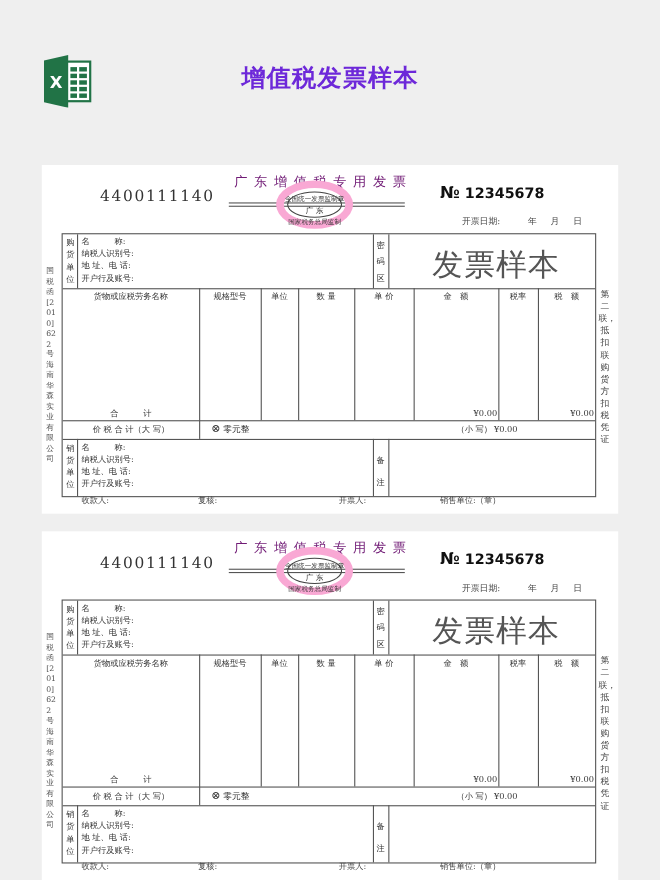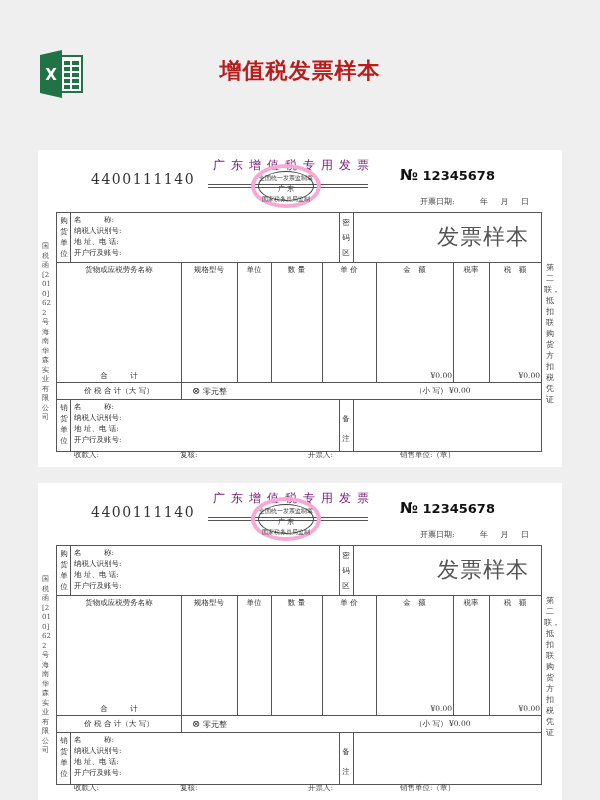--- a/index.html
+++ b/index.html
@@ -2,45 +2,45 @@
 <html><head>
 <meta charset="utf-8">
 <style>
   * { box-sizing: border-box; margin: 0; padding: 0; }
   html, body { width: 600px; height: 800px; overflow: hidden; background: #efefef; }
   body { position: relative; font-family: "DejaVu Serif", "Liberation Serif", serif; color: #333; }
 
   .header { position: absolute; left: 0; top: 0; width: 600px; height: 140px; }
   .xl-icon { position: absolute; left: 38px; top: 50px; width: 46px; height: 48px; }
   .h-title { position: absolute; left: 0; width: 100%; top: 56px; text-align: center; 
-             font-family: "DejaVu Sans", sans-serif; font-size: 22px; font-weight: bold; color: #b91c1c; letter-spacing: 1px; }
+             font-family: "DejaVu Sans", sans-serif; font-size: 22px; font-weight: bold; color: #6d28d9; letter-spacing: 1px; }
   .h-sub { position: absolute; left: 0; width: 100%; top: 92px; text-align: center; padding-left: 52px;
            font-family: "DejaVu Sans", sans-serif; font-size: 14px; color: #444; }
 
   .card { position: absolute; left: 38px; width: 524px; height: 317px; background: #fff; overflow: hidden; }
   .card.c1 { top: 150px; }
   .card.c2 { top: 483px; }
 
   .code { position: absolute; left: 53px; top: 21px; font-size: 14px; letter-spacing: 1.5px; color: #333; }
   .inv-title { position: absolute; left: 175px; top: 7px; font-size: 12px; letter-spacing: 6px; color: #701a75; }
   .dbl-line { position: absolute; left: 170px; top: 34px; width: 160px; height: 4px; border-top: 1px solid #555; border-bottom: 1px solid #555; }
-  .seal { position: absolute; left: 213px; top: 14px; width: 70px; height: 44px; border: 4px solid #f9a8d4; border-radius: 50%; }
+  .seal { position: absolute; left: 213px; top: 14px; width: 70px; height: 44px; border: 7px solid #f9a8d4; border-radius: 50%; }
   .seal-inner { position: absolute; left: 3px; top: 3px; right: 3px; bottom: 3px; border: 1px solid #444; border-radius: 50%; }
   .seal-text { position: absolute; width: 100%; text-align: center; font-size: 6px; color: #333; }
   .invno { position: absolute; left: 362px; top: 16px; font-family: "DejaVu Sans", sans-serif; font-size: 13px; font-weight: bold; color: #111; }
   .invno .nosym { font-size: 15px; }
   .date-lbl { position: absolute; left: 382px; top: 46px; font-size: 8px; color: #444; }
   .date-parts { position: absolute; left: 442px; top: 46px; font-size: 8px; color: #444; word-spacing: 10px; }
 
   .grid { position: absolute; left: 18px; top: 62px; width: 486px; height: 240px; border: 1.5px solid #555; }
   .line-h { position: absolute; height: 0; border-top: 1px solid #555; }
   .line-v { position: absolute; width: 0; border-left: 1px solid #555; }
   .t { position: absolute; font-size: 7.5px; color: #333; white-space: nowrap; }
   .vt { position: absolute; font-size: 7.5px; color: #333; width: 10px; line-height: 11px; text-align: center; word-break: break-all; }
-  .sample { position: absolute; font-family: "DejaVu Sans", sans-serif; font-size: 22px; color: #555; letter-spacing: 1px; margin-left: 44px; }
+  .sample { position: absolute; font-family: "DejaVu Sans", sans-serif; font-size: 28px; color: #555; letter-spacing: 1px; }
   .zero { position: absolute; font-size: 8px; color: #333; }
 
   .side-left { position: absolute; left: 4px; top: 92px; width: 10px; font-size: 7px; line-height: 9.5px; color: #555; word-break: break-all; }
   .side-right { position: absolute; left: 506px; top: 112px; width: 12px; font-size: 8px; line-height: 11px; color: #444; text-align: center; word-break: break-all; }
   .footer-t { position: absolute; top: 300px; font-size: 7.5px; color: #444; text-align: center; }
 </style>
 </head>
 <body>
 
 <div class="header">

